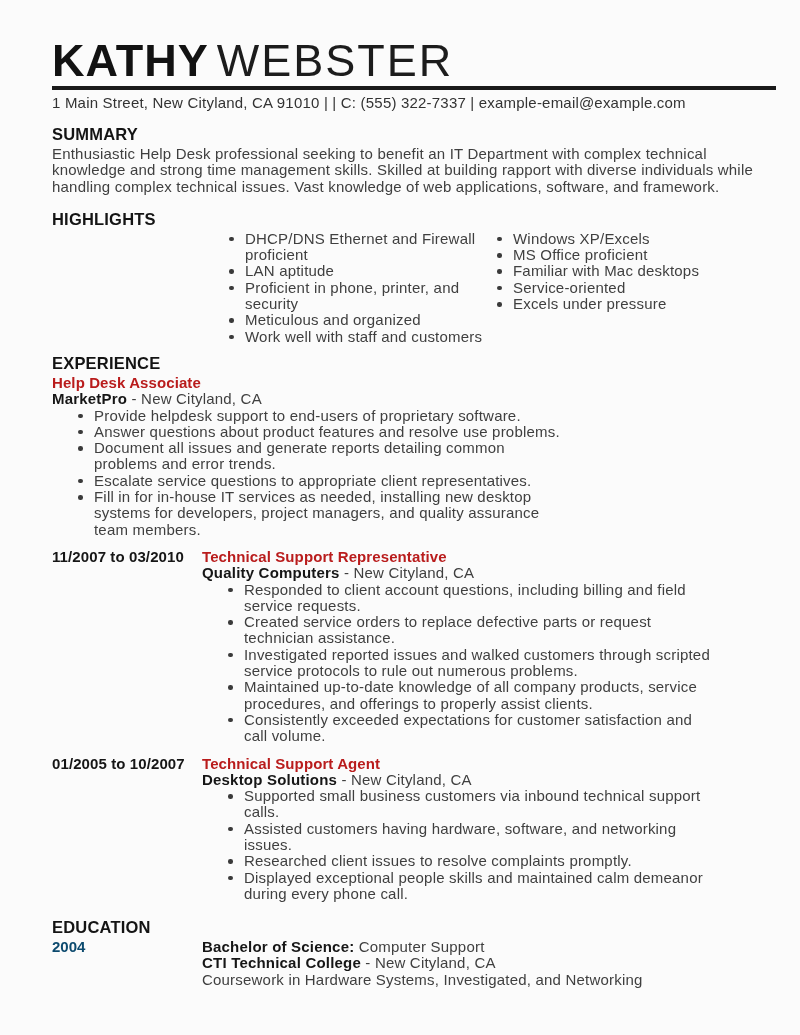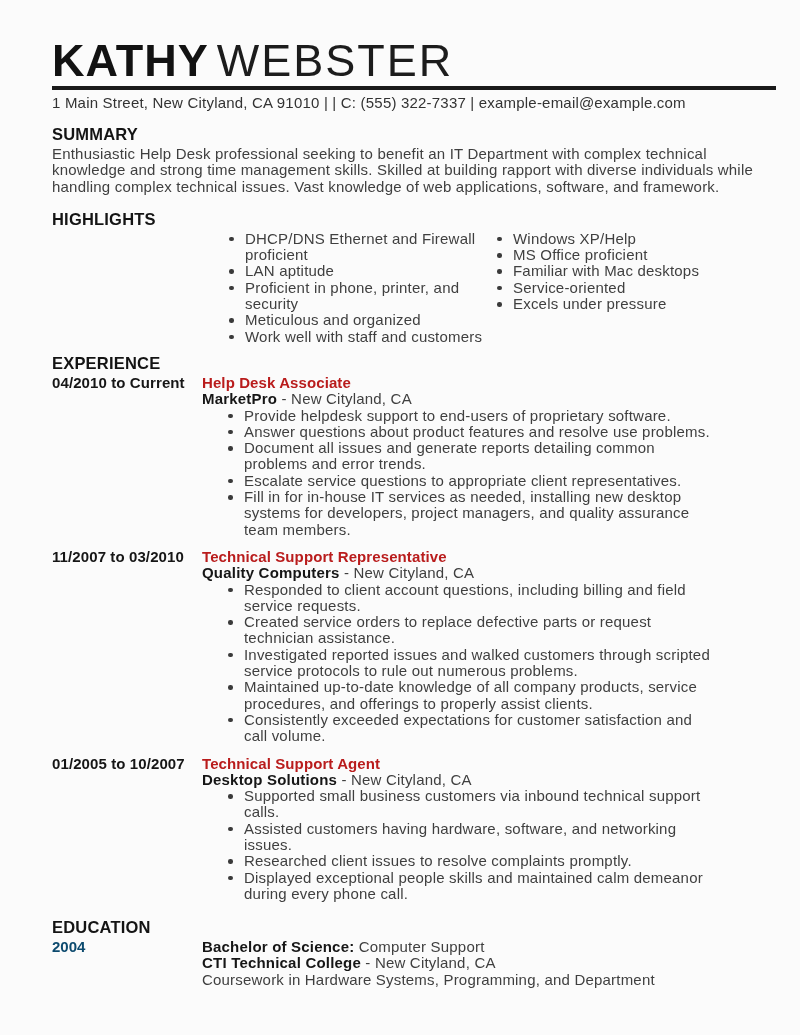--- a/index.html
+++ b/index.html
@@ -162,34 +162,33 @@
     <div class="section-heading">HIGHLIGHTS</div>
     <div class="highlights-cols">
       <ul class="bullets hl-col-1" id="hl-col-1">
           <li>DHCP/DNS Ethernet and Firewall proficient</li>
           <li>LAN aptitude</li>
           <li>Proficient in phone, printer, and security</li>
           <li>Meticulous and organized</li>
           <li>Work well with staff and customers</li>
         </ul>
       <ul class="bullets hl-col-2" id="hl-col-2">
-          <li>Windows XP/Help</li>
+          <li>Windows XP/Excels</li>
           <li>MS Office proficient</li>
           <li>Familiar with Mac desktops</li>
           <li>Service-oriented</li>
           <li>Excels under pressure</li>
         </ul>
     </div>
   </div>
 
   <div class="experience-section">
     <div class="section-heading">EXPERIENCE</div>
     <div id="jobs">
         <div class="job-row">
-          <div class="job-dates">04/2010 to Current</div>
           <div class="job-body">
             <div class="job-title">Help Desk Associate</div>
             <div class="job-company-line"><span class="co">MarketPro</span><span> - New Cityland, CA</span></div>
             <ul class="bullets">
               <li>Provide helpdesk support to end-users of proprietary software.</li>
               <li>Answer questions about product features and resolve use problems.</li>
               <li>Document all issues and generate reports detailing common problems and error trends.</li>
               <li>Escalate service questions to appropriate client representatives.</li>
               <li>Fill in for in-house IT services as needed, installing new desktop systems for developers, project managers, and quality assurance team members.</li>
             </ul>
@@ -225,18 +224,18 @@
       </div>
   </div>
 
   <div class="education-section">
     <div class="section-heading">EDUCATION</div>
     <div class="edu-row">
       <div class="edu-year">2004</div>
       <div class="edu-body">
         <div><span class="b">Bachelor of Science:</span><span> Computer Support</span></div>
         <div><span class="b">CTI Technical College</span><span> - New Cityland, CA</span></div>
-        <div>Coursework in Hardware Systems, Programming, and Department</div>
+        <div>Coursework in Hardware Systems, Investigated, and Networking</div>
       </div>
     </div>
   </div>
 
 </div>
 
 </body></html>

